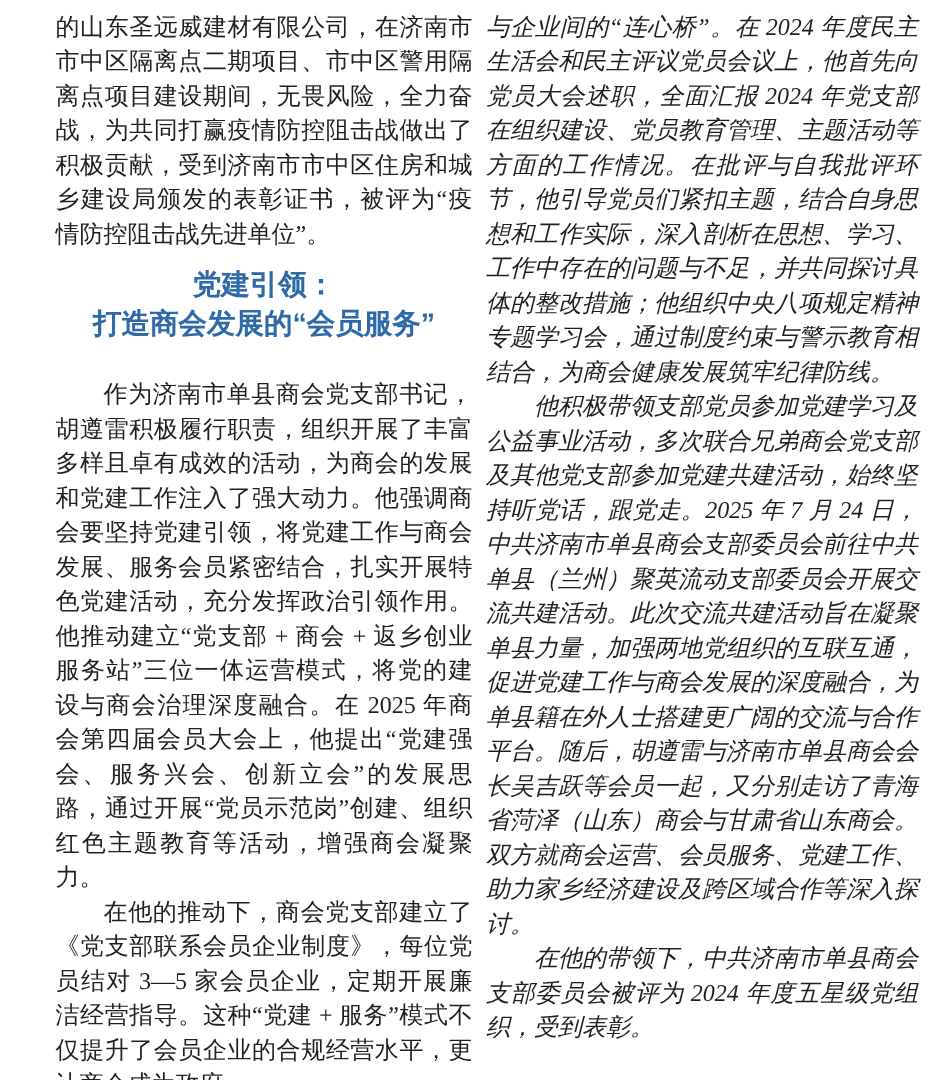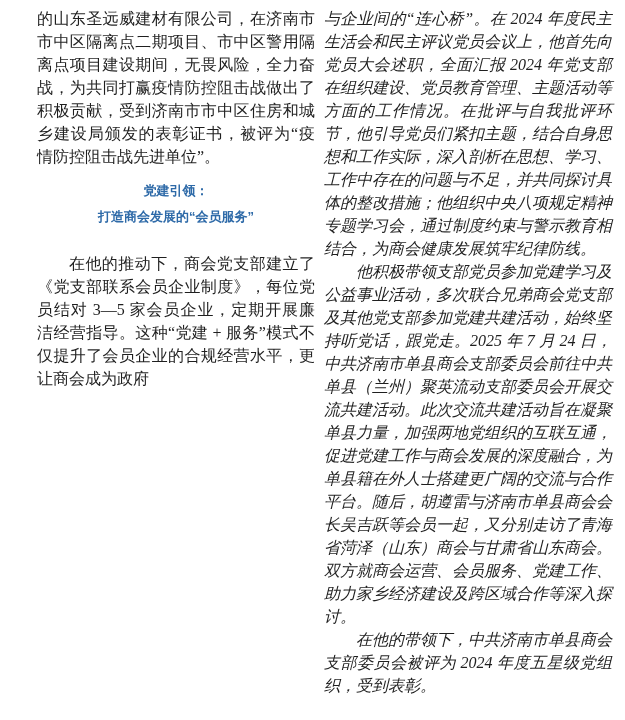--- a/index.html
+++ b/index.html
@@ -35,36 +35,37 @@
     text-align: justify;
     text-justify: inter-ideograph;
     word-break: break-all;
   }
   .para.indent { text-indent: 2em; }
   .section-heading {
     margin: 10px 0 22px 0;
     text-align: center;
     font-family: "Liberation Sans", "DejaVu Sans", sans-serif;
     font-weight: bold;
-    font-size: 13px;
+    font-size: 19px;
     line-height: 26px;
     color: var(--heading-blue, #2e6aa8);
   }
   .heading-line { display: block; }
 </style>
 </head>
 <body>
 
 <div class="page">
   <div class="col col-left">
     <p class="para">的山东圣远威建材有限公司，在济南市市中区隔离点二期项目、市中区警用隔离点项目建设期间，无畏风险，全力奋战，为共同打赢疫情防控阻击战做出了积极贡献，受到济南市市中区住房和城乡建设局颁发的表彰证书，被评为“疫情防控阻击战先进单位”。</p>
     <h2 class="section-heading">
       <span class="heading-line">党建引领：</span>
       <span class="heading-line">打造商会发展的“会员服务”</span>
     </h2>
+    <p class="para indent">作为济南市单县商会党支部书记，胡遵雷积极履行职责，组织开展了丰富多样且卓有成效的活动，为商会的发展和党建工作注入了强大动力。他强调商会要坚持党建引领，将党建工作与商会发展、服务会员紧密结合，扎实开展特色党建活动，充分发挥政治引领作用。他推动建立“党支部 + 商会 + 返乡创业服务站”三位一体运营模式，将党的建设与商会治理深度融合。在 2025 年商会第四届会员大会上，他提出“党建强会、服务兴会、创新立会”的发展思路，通过开展“党员示范岗”创建、组织红色主题教育等活动，增强商会凝聚力。</p>
     <p class="para indent">在他的推动下，商会党支部建立了《党支部联系会员企业制度》，每位党员结对 3—5 家会员企业，定期开展廉洁经营指导。这种“党建 + 服务”模式不仅提升了会员企业的合规经营水平，更让商会成为政府</p>
   </div>
 
   <div class="col col-right">
     <p class="para">与企业间的“连心桥”。在 2024 年度民主生活会和民主评议党员会议上，他首先向党员大会述职，全面汇报 2024 年党支部在组织建设、党员教育管理、主题活动等方面的工作情况。在批评与自我批评环节，他引导党员们紧扣主题，结合自身思想和工作实际，深入剖析在思想、学习、工作中存在的问题与不足，并共同探讨具体的整改措施；他组织中央八项规定精神专题学习会，通过制度约束与警示教育相结合，为商会健康发展筑牢纪律防线。</p>
     <p class="para indent">他积极带领支部党员参加党建学习及公益事业活动，多次联合兄弟商会党支部及其他党支部参加党建共建活动，始终坚持听党话，跟党走。2025 年 7 月 24 日，中共济南市单县商会支部委员会前往中共单县（兰州）聚英流动支部委员会开展交流共建活动。此次交流共建活动旨在凝聚单县力量，加强两地党组织的互联互通，促进党建工作与商会发展的深度融合，为单县籍在外人士搭建更广阔的交流与合作平台。随后，胡遵雷与济南市单县商会会长吴吉跃等会员一起，又分别走访了青海省菏泽（山东）商会与甘肃省山东商会。双方就商会运营、会员服务、党建工作、助力家乡经济建设及跨区域合作等深入探讨。</p>
     <p class="para indent">在他的带领下，中共济南市单县商会支部委员会被评为 2024 年度五星级党组织，受到表彰。</p>
   </div>
 </div>
 

